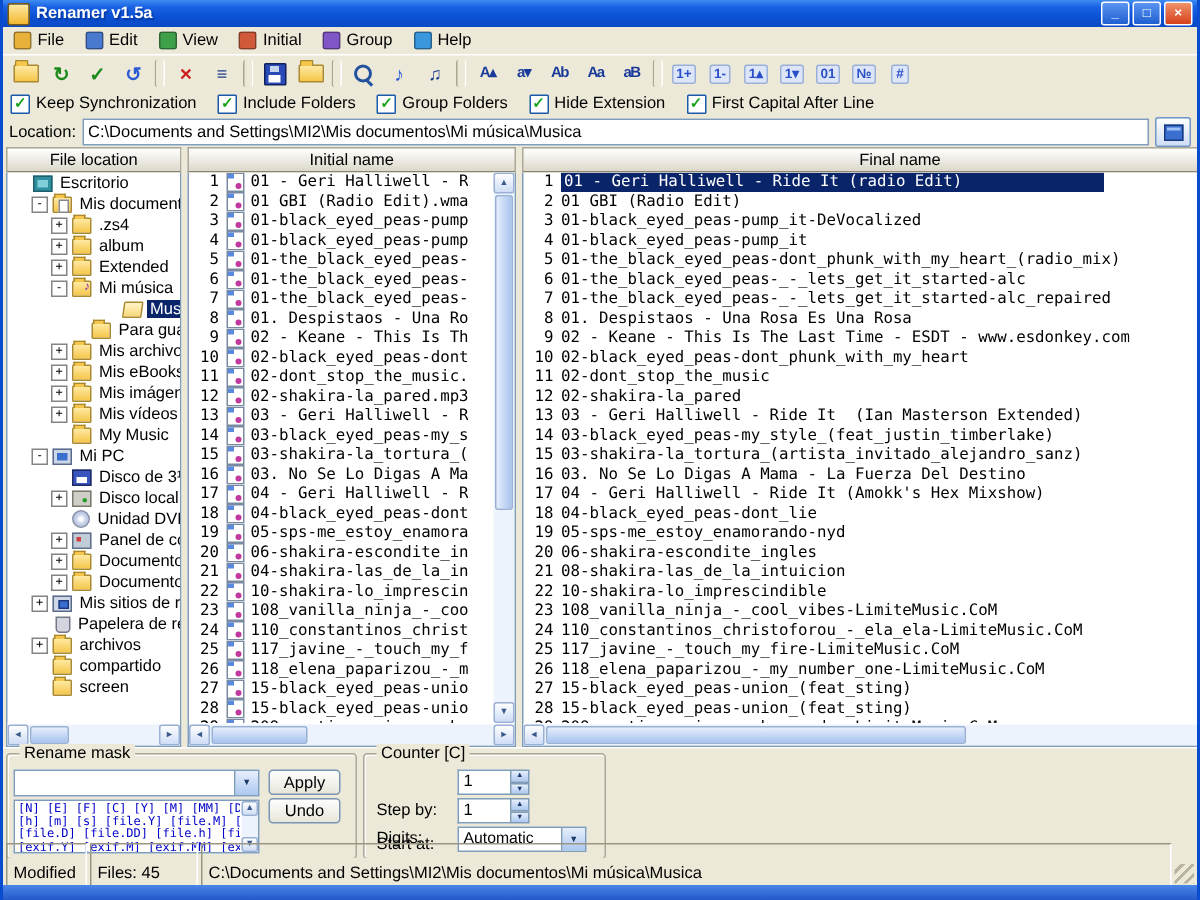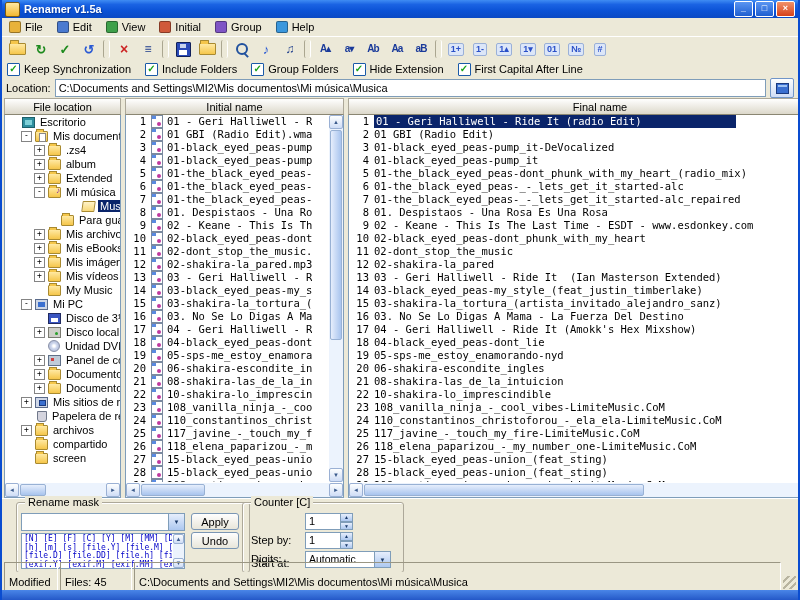--- a/index.html
+++ b/index.html
@@ -660,21 +660,21 @@
 
               <div class="lrow" data-name="initial-file-row" data-n="20">
                 <span class="rnum" data-name="row-number">20</span>
                 <span class="ficon" data-name="audio-file-icon"></span>
                 <span class="rtext" data-name="initial-file-name">06-shakira-escondite_in</span>
               </div>
 
               <div class="lrow" data-name="initial-file-row" data-n="21">
                 <span class="rnum" data-name="row-number">21</span>
                 <span class="ficon" data-name="audio-file-icon"></span>
-                <span class="rtext" data-name="initial-file-name">08-shakira-las_de_la_in</span>
+                <span class="rtext" data-name="initial-file-name">04-shakira-las_de_la_in</span>
               </div>
 
               <div class="lrow" data-name="initial-file-row" data-n="22">
                 <span class="rnum" data-name="row-number">22</span>
                 <span class="ficon" data-name="audio-file-icon"></span>
                 <span class="rtext" data-name="initial-file-name">10-shakira-lo_imprescin</span>
               </div>
 
               <div class="lrow" data-name="initial-file-row" data-n="23">
                 <span class="rnum" data-name="row-number">23</span>
@@ -903,21 +903,21 @@
               <span class="sb-thumb" style="left:1px;width:280px;" data-name="scroll-thumb"></span>
             </span>
           <span class="sb-btn" data-name="scroll-right-icon">►</span>
         </div>
       </div>
     </div>
   </div>
 
   <div class="bottom" data-name="bottom-area">
 
-    <div class="group" style="left:14px;top:3px;width:232px;height:69px;" data-name="rename-mask-group">
+    <div class="group" style="left:2px;top:3px;width:232px;height:69px;" data-name="rename-mask-group">
       <span class="gcap" data-name="rename-mask-caption">Rename mask</span>
       <div class="combo" style="position:absolute;left:4px;top:10px;width:164px;height:18px;" data-name="rename-mask-combo">
         <span class="cval" data-name="rename-mask-value"></span>
         <span class="cbtn" data-name="chevron-down-icon">▼</span>
       </div>
       <div class="xpbtn" style="position:absolute;left:174px;top:10px;width:48px;height:17px;" data-name="apply-button">Apply</div>
       <div class="xpbtn" style="position:absolute;left:174px;top:29px;width:48px;height:17px;" data-name="undo-button">Undo</div>
       <div class="tokens" style="position:absolute;left:4px;top:30px;width:164px;height:36px;" data-name="mask-token-list">
         <div class="toklines" data-name="token-lines">
 

